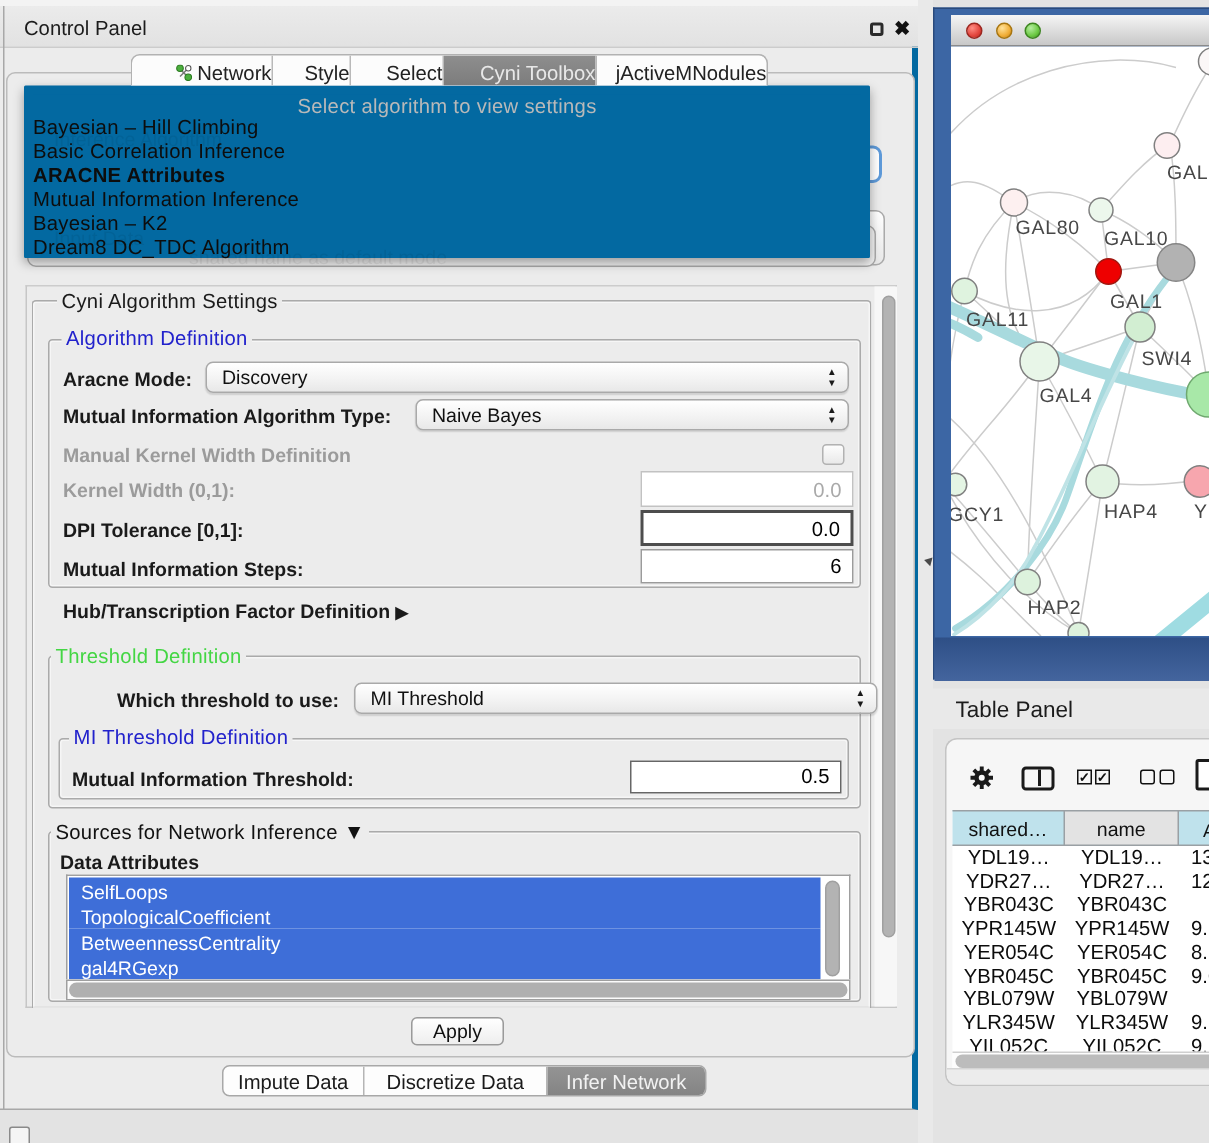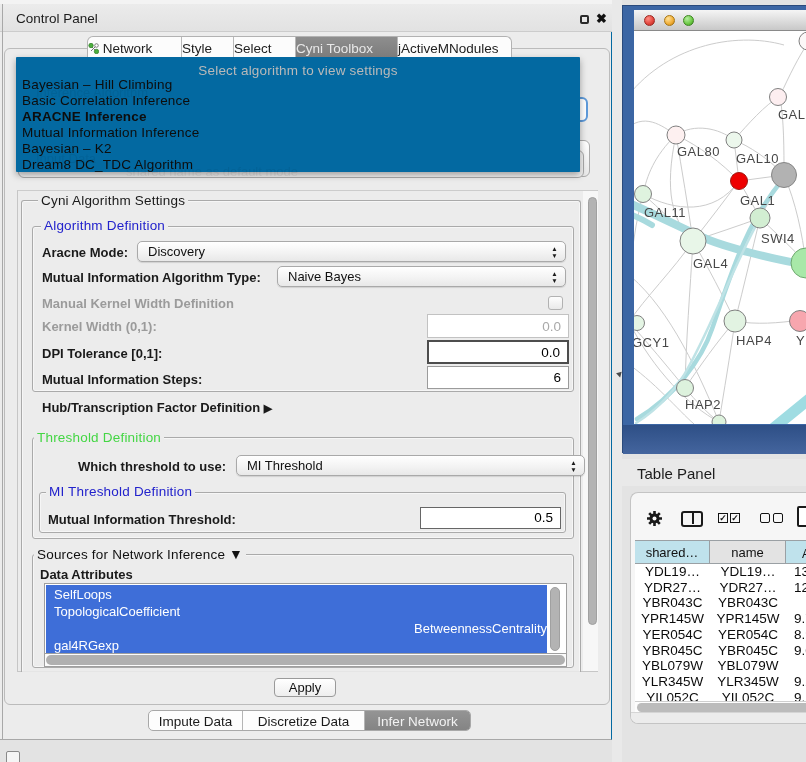--- a/index.html
+++ b/index.html
@@ -1,29 +1,29 @@
 <!DOCTYPE html>
 <html><head>
 <meta charset="utf-8">
 <style>
 * { margin:0; padding:0; box-sizing:border-box; }
 html,body { width:806px; height:762px; overflow:hidden; }
 body { font-family:"Liberation Sans", sans-serif; background:#e3e3e3; position:relative; }
 .abs { position:absolute; }
 
 
-#cpwin { left:0; top:0px; width:612px; height:740px; background:#ececec; border-right:1px solid #0369a1; border-bottom:1px solid #a8a8a8; }
+#cpwin { left:0; top:0px; width:612px; height:740px; background:#ececec; border-right:4px solid #0369a1; border-bottom:1px solid #a8a8a8; }
 #cptitle { left:0; top:4px; width:612px; height:28px; background:linear-gradient(#ebebeb,#e2e2e2); border-bottom:1px solid #cccccc; }
 #cptitle .t { position:absolute; left:16px; top:7px; font-size:13.5px; color:#1c1c1c; }
 #btn-float { left:580px; top:15px; width:9px; height:9px; border:2px solid #2a2a2a; border-radius:2px; }
 #btn-close { left:596px; top:11px; font-size:13px; font-weight:bold; color:#111; }
 
 
 #tabstrip { left:87px; top:36px; height:21px; z-index:1; display:flex; border:1px solid #b2b2b2; border-bottom:none; border-radius:6px 6px 0 0; overflow:hidden; background:#fcfcfc; }
-#tabstrip .tab { font-size:13.5px; color:#222; padding-top:4px; border-right:1px solid #b9b9b9; white-space:nowrap; text-align:left; }
+#tabstrip .tab { font-size:13.5px; color:#222; padding-top:4px; border-right:1px solid #b9b9b9; white-space:nowrap; text-align:right; }
 #tabstrip .tab.sel { background:linear-gradient(#8e8e8e,#7c7c7c); color:#e8e8e8; }
 #tabstrip .tab:last-child { border-right:none; }
 
 
 #innerpanel { left:4px; top:48px; width:606px; height:657px; background:#ececec; border:1px solid #bbbbbb; border-radius:6px; }
 #scrollarea { left:17px; top:190px; width:581px; height:482px; border:1px solid #c6c6c6; border-top-color:#cccccc; }
 #vscroll { left:583px; top:191px; width:15px; height:480px; background:#f7f7f7; }
 #vthumb { left:588px; top:197px; width:9px; height:428px; background:#b3b3b3; border-radius:5px; border:1px solid #a0a0a0; }
 
 
@@ -152,21 +152,21 @@
   <div class="field" style="left:420px; top:507px; width:141px; height:22px; border:1.5px solid #666; color:#000; padding-top:2px;">0.5</div>
 
   <div class="group" style="left:32px; top:554px; width:542px; height:114px;"></div>
   <div class="glabel" style="left:34px; top:546px; color:#111;">Sources for Network Inference <span style="font-size:14px;">▼</span></div>
 
   <div class="lbl" style="left:40px; top:567px; font-size:13px;">Data Attributes</div>
 
   <div id="attrlist" class="abs">
     <div class="listrow" style="top:1px;">SelfLoops</div>
     <div class="listrow" style="top:18px;">TopologicalCoefficient</div>
-    <div class="listrow" style="top:35px;text-align:right;">BetweennessCentrality</div>
+    <div class="listrow" style="top:35px;">BetweennessCentrality</div>
     <div class="listrow" style="top:52px;">gal4RGexp</div>
     <div class="abs" style="left:505px; top:3px; width:10px; height:64px; background:#b3b3b3; border:1px solid #a0a0a0; border-radius:5px;"></div>
   </div>
   <div class="abs" style="left:44px; top:653px; width:523px; height:14px; background:#fcfcfc; border:1px solid #9f9f9f;">
     <div class="abs" style="left:1px; top:1px; width:519px; height:10px; background:#b0b0b0; border-radius:5px;"></div>
   </div>
 
   <div id="applybtn" class="abs">Apply</div>
 
   <div id="bottabs" class="abs">
@@ -180,21 +180,21 @@
 <div class="abs" style="left:300px; top:140px; width:290px; height:37px; border:1px solid #aaa; border-radius:6px; background:linear-gradient(#fff,#e8e8e8);"></div>
 <div class="abs" style="left:18px; top:150px; width:566px; height:28px; border:1px solid #aaa; border-radius:6px; background:#f2f2f2;"></div>
 
 <div id="dropdown" class="abs">
   <div class="hint">Select algorithm to view settings</div>
   <div class="ghost" style="left:14px; top:22px;">Inference Algorithm</div>
   <div class="ghost" style="left:14px; top:88px;">Input Data</div>
   <div class="ghost" style="left:104px; top:101px;">shared name as default mode</div>
   <div class="it" style="top:13.5px;">Bayesian – Hill Climbing</div>
   <div class="it" style="top:29.5px;">Basic Correlation Inference</div>
-  <div class="it" style="top:45.5px; font-weight:bold;">ARACNE Inference</div>
+  <div class="it" style="top:45.5px; font-weight:bold;">ARACNE Attributes</div>
   <div class="it" style="top:61.5px;">Mutual Information Inference</div>
   <div class="it" style="top:77.5px;">Bayesian – K2</div>
   <div class="it" style="top:93.5px;">Dream8 DC_TDC Algorithm</div>
 </div>
 
 <div class="abs" style="left:612px; top:0; width:10px; height:762px; background:#e9e9e9;"></div>
 
 <div id="netframe" class="abs">
     <div class="bottomgrad"></div>
   </div>

